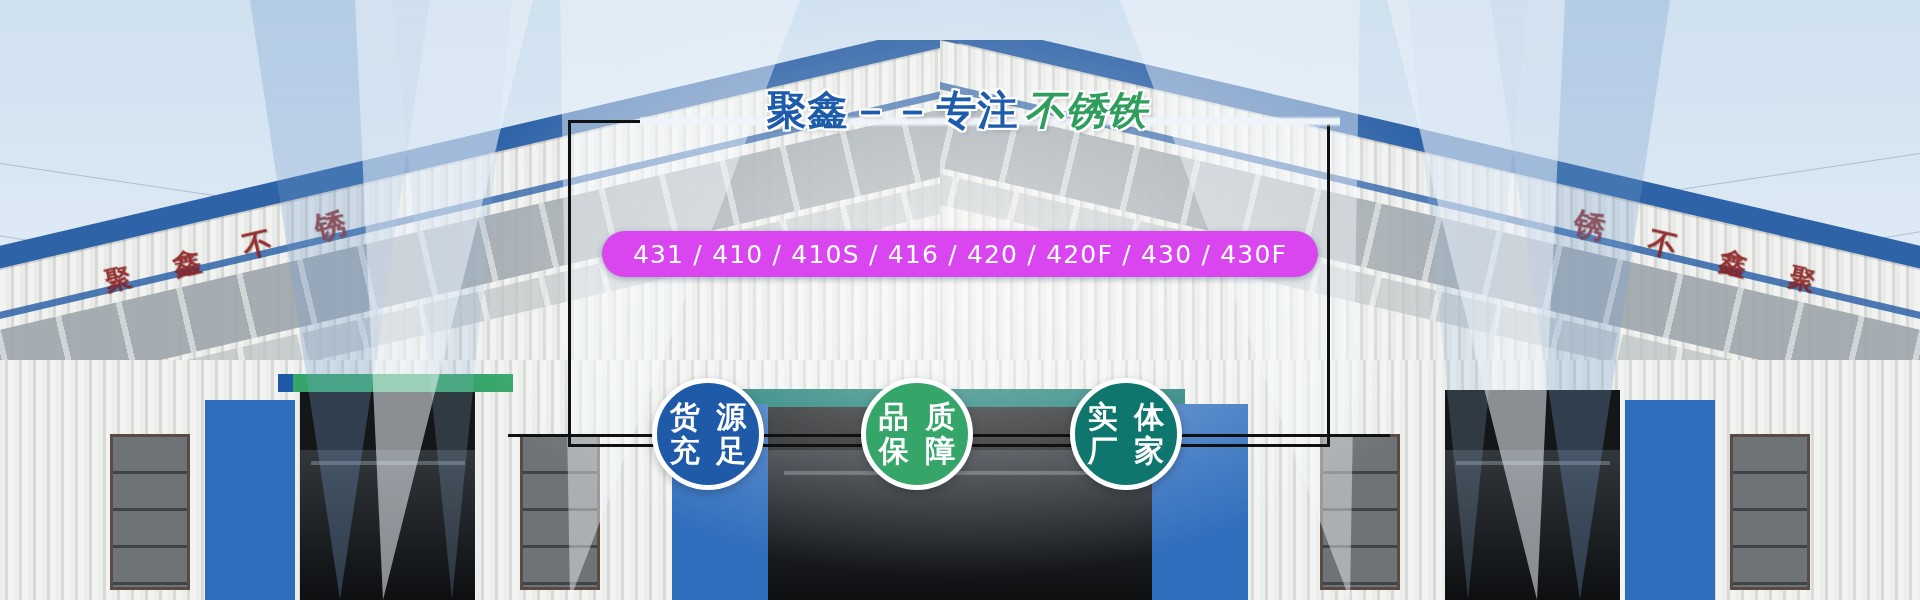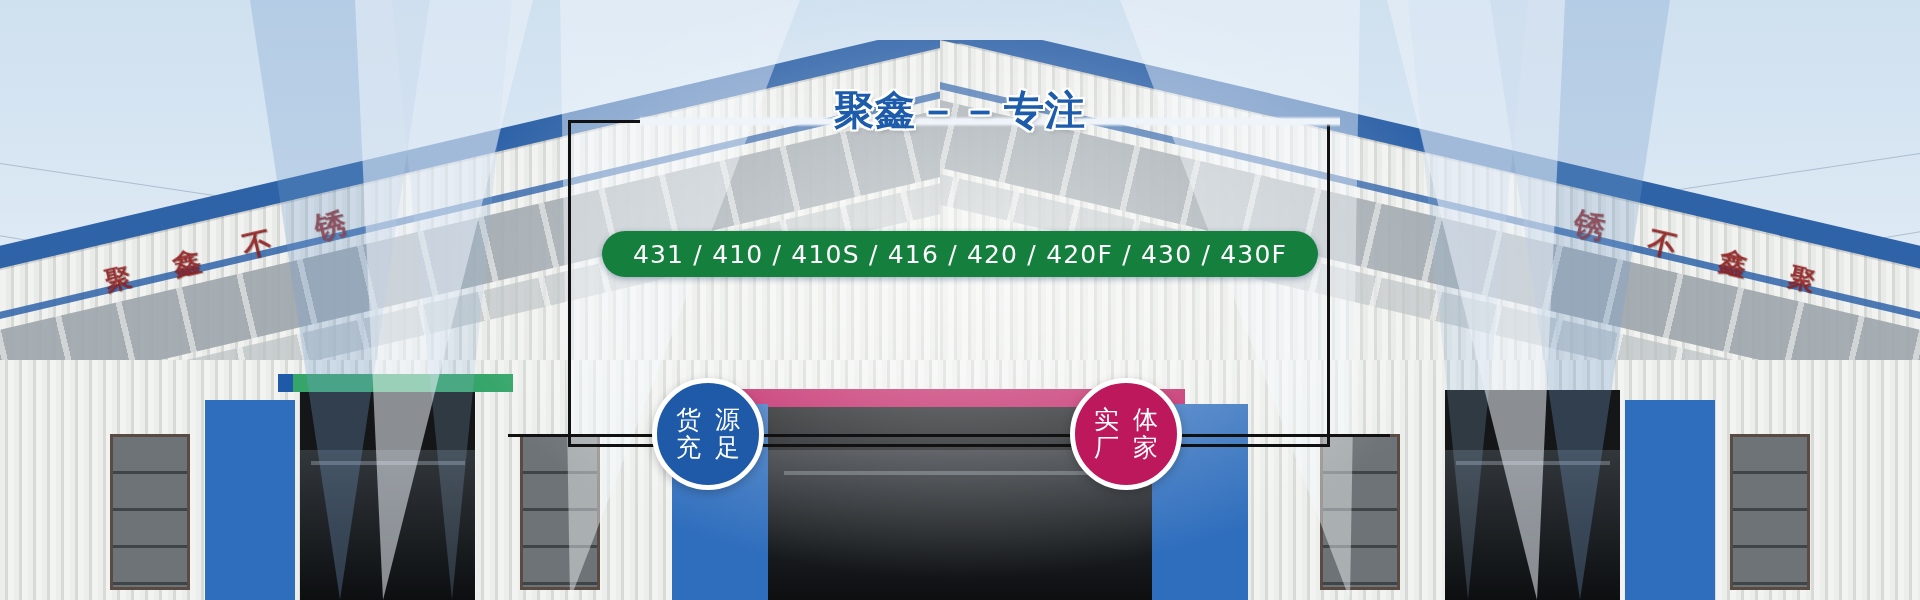--- a/index.html
+++ b/index.html
@@ -120,41 +120,41 @@
   .headline .dash{color:#1d5bab;letter-spacing:2px;padding:0 2px;}
 
   
   .topmask{position:absolute;top:116px;height:11px;z-index:5;
     background:linear-gradient(180deg,rgba(232,240,248,.0),rgba(238,244,250,1) 30%,rgba(238,244,250,1) 70%,rgba(232,240,248,0));}
   .topmask.m1{left:640px;width:700px;}
 
   
   .pill{position:absolute;display:flex;align-items:center;justify-content:center;
     border-radius:999px;z-index:6;white-space:nowrap;}
-  .pill-blue{left:602px;top:231px;width:716px;height:46px;background:#15803d;
+  .pill-blue{left:602px;top:231px;width:716px;height:46px;background:#d946ef;
     box-shadow:0 2px 6px rgba(20,50,95,.35);}
   .pill-black{left:536px;top:298px;width:848px;height:52px;background:#0b0b0b;
     box-shadow:0 2px 6px rgba(0,0,0,.35);}
   .pill span{color:#fff;font-family:"DejaVu Sans","Liberation Sans",sans-serif;
     font-size:25px;font-weight:400;letter-spacing:1.2px;}
   .pill-black span{font-size:26px;}
 
   
   .circles{position:absolute;left:568px;top:378px;width:762px;height:112px;z-index:6;}
   .rule{position:absolute;left:-60px;right:-60px;top:56px;height:3px;background:#111;}
   .circ{position:absolute;top:0;width:112px;height:112px;border-radius:50%;
     display:flex;flex-direction:column;align-items:center;justify-content:center;
     border:5px solid #fff;box-sizing:border-box;
     box-shadow:0 3px 10px rgba(0,0,0,.22);}
   .circ .ln{color:#fff;font-family:"DejaVu Sans","Liberation Sans",sans-serif;
-    font-size:25px;font-weight:400;line-height:1.12;letter-spacing:3px;
+    font-size:30px;font-weight:700;line-height:1.12;letter-spacing:3px;
     text-indent:3px;white-space:nowrap;}
   .c1{left:84px;background:#1e5aa8;}
   .c2{left:293px;background:#35a569;}
-  .c3{left:502px;background:#be185d;}
+  .c3{left:502px;background:#0f766e;}
 </style>
 </head>
 <body>
 
 <div class="banner">
 
   <div class="photo">
     <div class="sky"></div>
 
     <div class="wire w1"></div>
@@ -227,34 +227,39 @@
     <div class="haze"></div>
   </div>
 
   <div class="frame"></div>
   <div class="topmask m1"></div>
 
   <div class="headline">
     <span class="seg blue">聚鑫</span>
     <span class="seg dash">－－</span>
     <span class="seg blue">专注</span>
+    <span class="seg green">不锈铁</span>
   </div>
 
   <div class="pill pill-blue">
     <span>431 / 410  / 410S / 416 / 420 / 420F / 430 / 430F</span>
   </div>
 
   <div class="circles">
     <div class="rule"></div>
 
     <div class="circ c1">
       <div class="ln">货 源</div>
       <div class="ln">充 足</div>
     </div>
 
+    <div class="circ c2">
+      <div class="ln">品 质</div>
+      <div class="ln">保 障</div>
+    </div>
 
     <div class="circ c3">
       <div class="ln">实 体</div>
       <div class="ln">厂 家</div>
     </div>
   </div>
 
 </div>
 
 </body></html>

